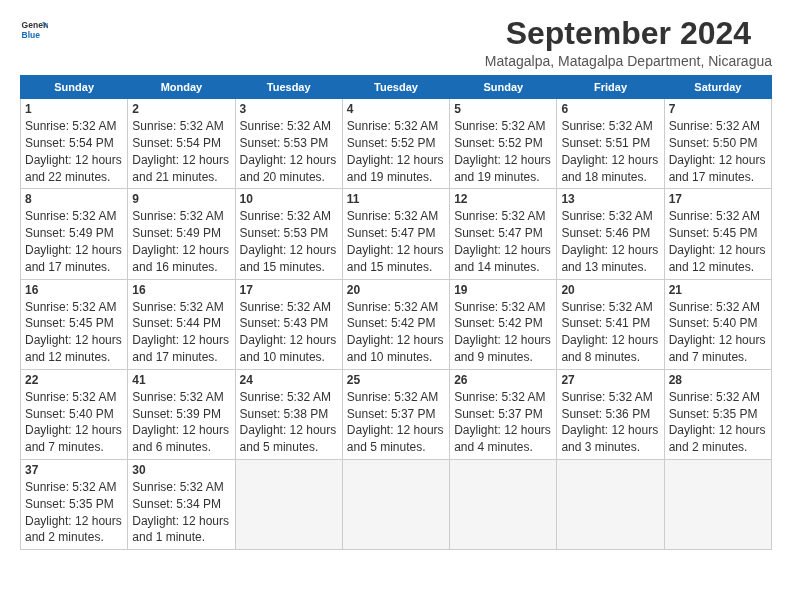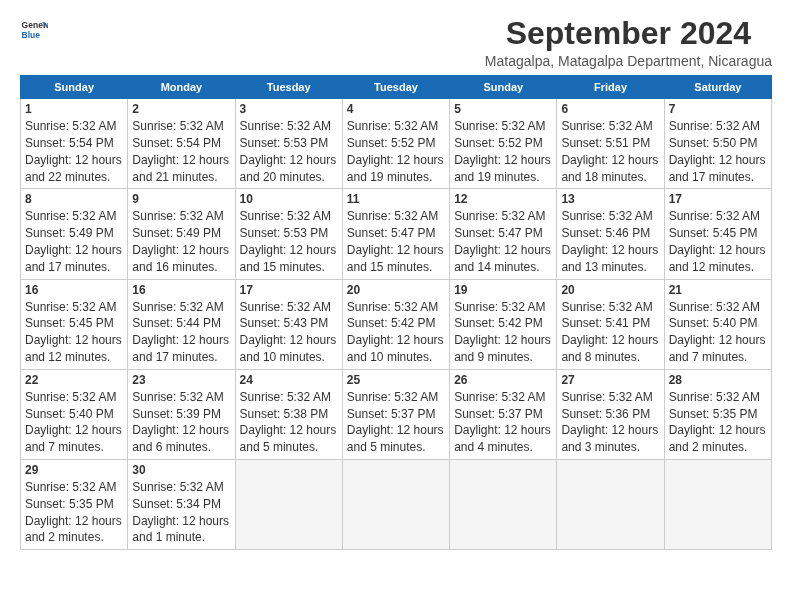--- a/index.html
+++ b/index.html
@@ -296,21 +296,21 @@
         <tr>
           <td>
         <span class="day-num">22</span>
         <div class="day-info">
           <span>Sunrise: </span><span>5:32 AM</span><br>
           <span>Sunset: </span><span>5:40 PM</span><br>
           <span>Daylight: 12 hours and 7 minutes.</span>
         </div>
       </td>
           <td>
-        <span class="day-num">23</span>
+        <span class="day-num">41</span>
         <div class="day-info">
           <span>Sunrise: </span><span>5:32 AM</span><br>
           <span>Sunset: </span><span>5:39 PM</span><br>
           <span>Daylight: 12 hours and 6 minutes.</span>
         </div>
       </td>
           <td>
         <span class="day-num">24</span>
         <div class="day-info">
           <span>Sunrise: </span><span>5:32 AM</span><br>
@@ -346,21 +346,21 @@
         <span class="day-num">28</span>
         <div class="day-info">
           <span>Sunrise: </span><span>5:32 AM</span><br>
           <span>Sunset: </span><span>5:35 PM</span><br>
           <span>Daylight: 12 hours and 2 minutes.</span>
         </div>
       </td>
         </tr>
         <tr>
           <td>
-        <span class="day-num">29</span>
+        <span class="day-num">37</span>
         <div class="day-info">
           <span>Sunrise: </span><span>5:32 AM</span><br>
           <span>Sunset: </span><span>5:35 PM</span><br>
           <span>Daylight: 12 hours and 2 minutes.</span>
         </div>
       </td>
           <td>
         <span class="day-num">30</span>
         <div class="day-info">
           <span>Sunrise: </span><span>5:32 AM</span><br>

